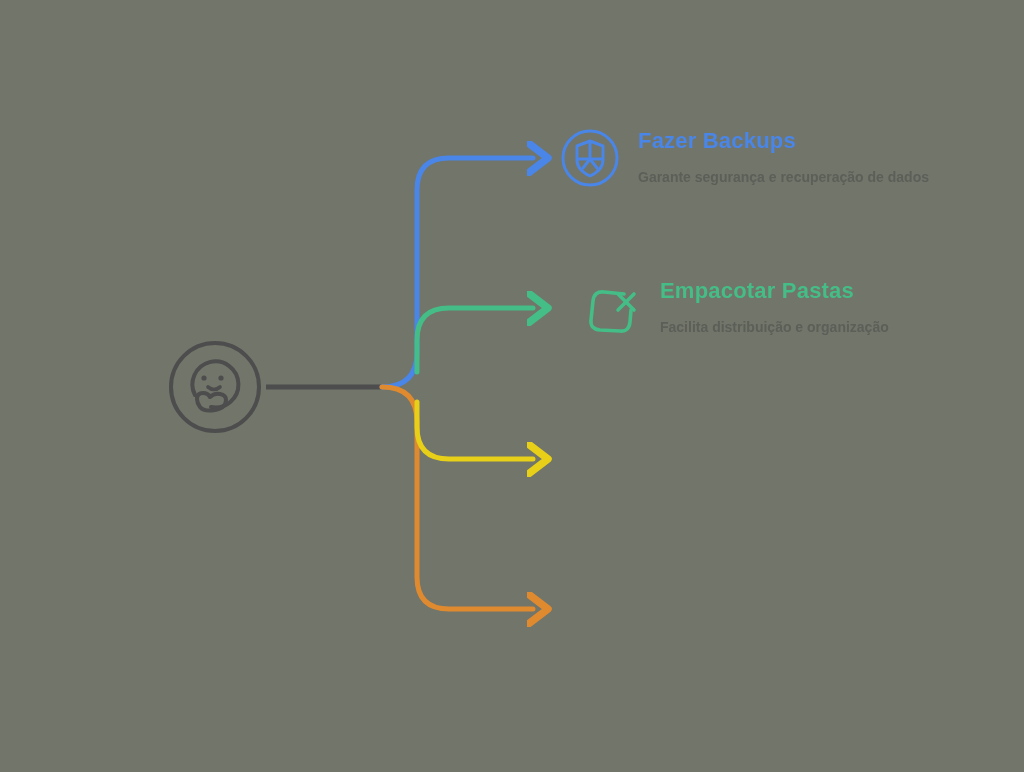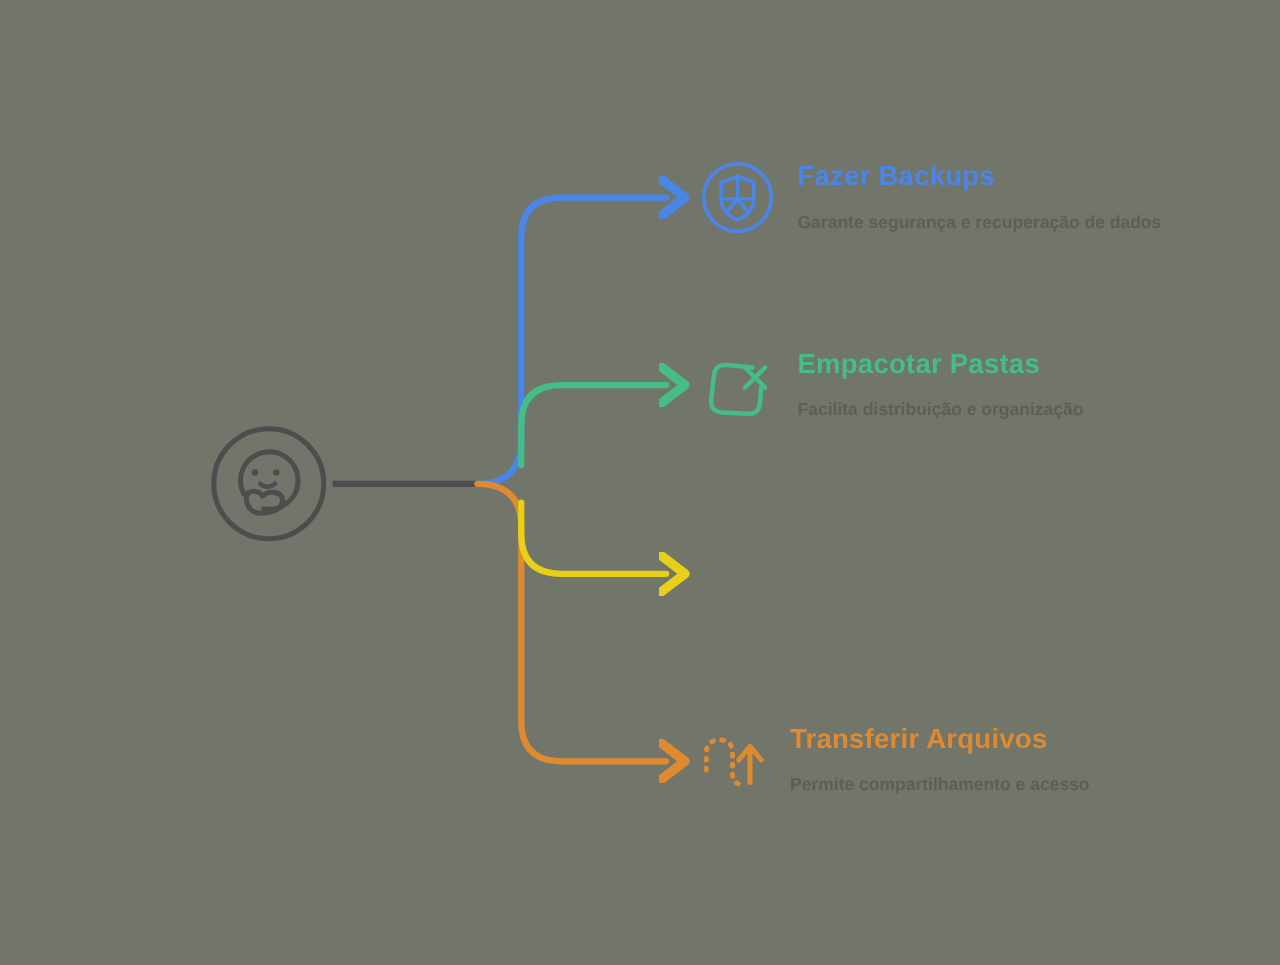--- a/index.html
+++ b/index.html
@@ -117,42 +117,29 @@
         <path d="M32 33 L25 42" stroke="#4a86e8" stroke-width="3" stroke-linecap="round"></path>
         <path d="M32 33 L39 42" stroke="#4a86e8" stroke-width="3" stroke-linecap="round"></path>
       </svg>
     </div>
     <div class="branch-text">
       <div class="branch-title" style="color:#4a86e8;">Fazer Backups</div>
       <div class="branch-desc">Garante segurança e recuperação de dados</div>
     </div>
   </div>
 
-  <div class="branch-row" style="left:558px; top:276px;">
+  <div class="branch-row" style="left:580px; top:276px;">
     <div class="branch-icon">
       <svg width="64" height="64" viewBox="0 0 64 64">
         <path d="M44 18 L24 16 Q14 15 13 25 L11 44 Q10 53 20 54 L40 55 Q49 56 50 46 L51 34" fill="none" stroke="#45bd86" stroke-width="3.6" stroke-linecap="round" stroke-linejoin="round"></path>
         <line x1="38" y1="18" x2="54" y2="34" stroke="#45bd86" stroke-width="3.6" stroke-linecap="round"></line>
         <line x1="54" y1="18" x2="38" y2="34" stroke="#45bd86" stroke-width="3.6" stroke-linecap="round"></line>
       </svg>
     </div>
     <div class="branch-text">
       <div class="branch-title" style="color:#45bd86;">Empacotar Pastas</div>
       <div class="branch-desc">Facilita distribuição e organização</div>
     </div>
   </div>
 
 
-  <div class="branch-row" style="left:552px; top:576px;">
-    <div class="branch-icon">
-      <svg width="64" height="64" viewBox="0 0 64 64">
-        <path d="M13 40 L13 27 Q13 16 24 16 Q34 16 34 27 L34 43 Q34 52 44 52" fill="none" stroke="#e08a30" stroke-width="4" stroke-linecap="round" stroke-dasharray="1.5 6.5"></path>
-        <line x1="48" y1="50" x2="48" y2="24" stroke="#e08a30" stroke-width="4" stroke-linecap="round"></line>
-        <path d="M39 32 L48 21 L57 32" fill="none" stroke="#e08a30" stroke-width="4" stroke-linecap="round" stroke-linejoin="round"></path>
-      </svg>
-    </div>
-    <div class="branch-text">
-      <div class="branch-title" style="color:#e08a30;">Transferir Arquivos</div>
-      <div class="branch-desc">Permite compartilhamento e acesso</div>
-    </div>
-  </div>
 
 </div>
 
 </body></html>

